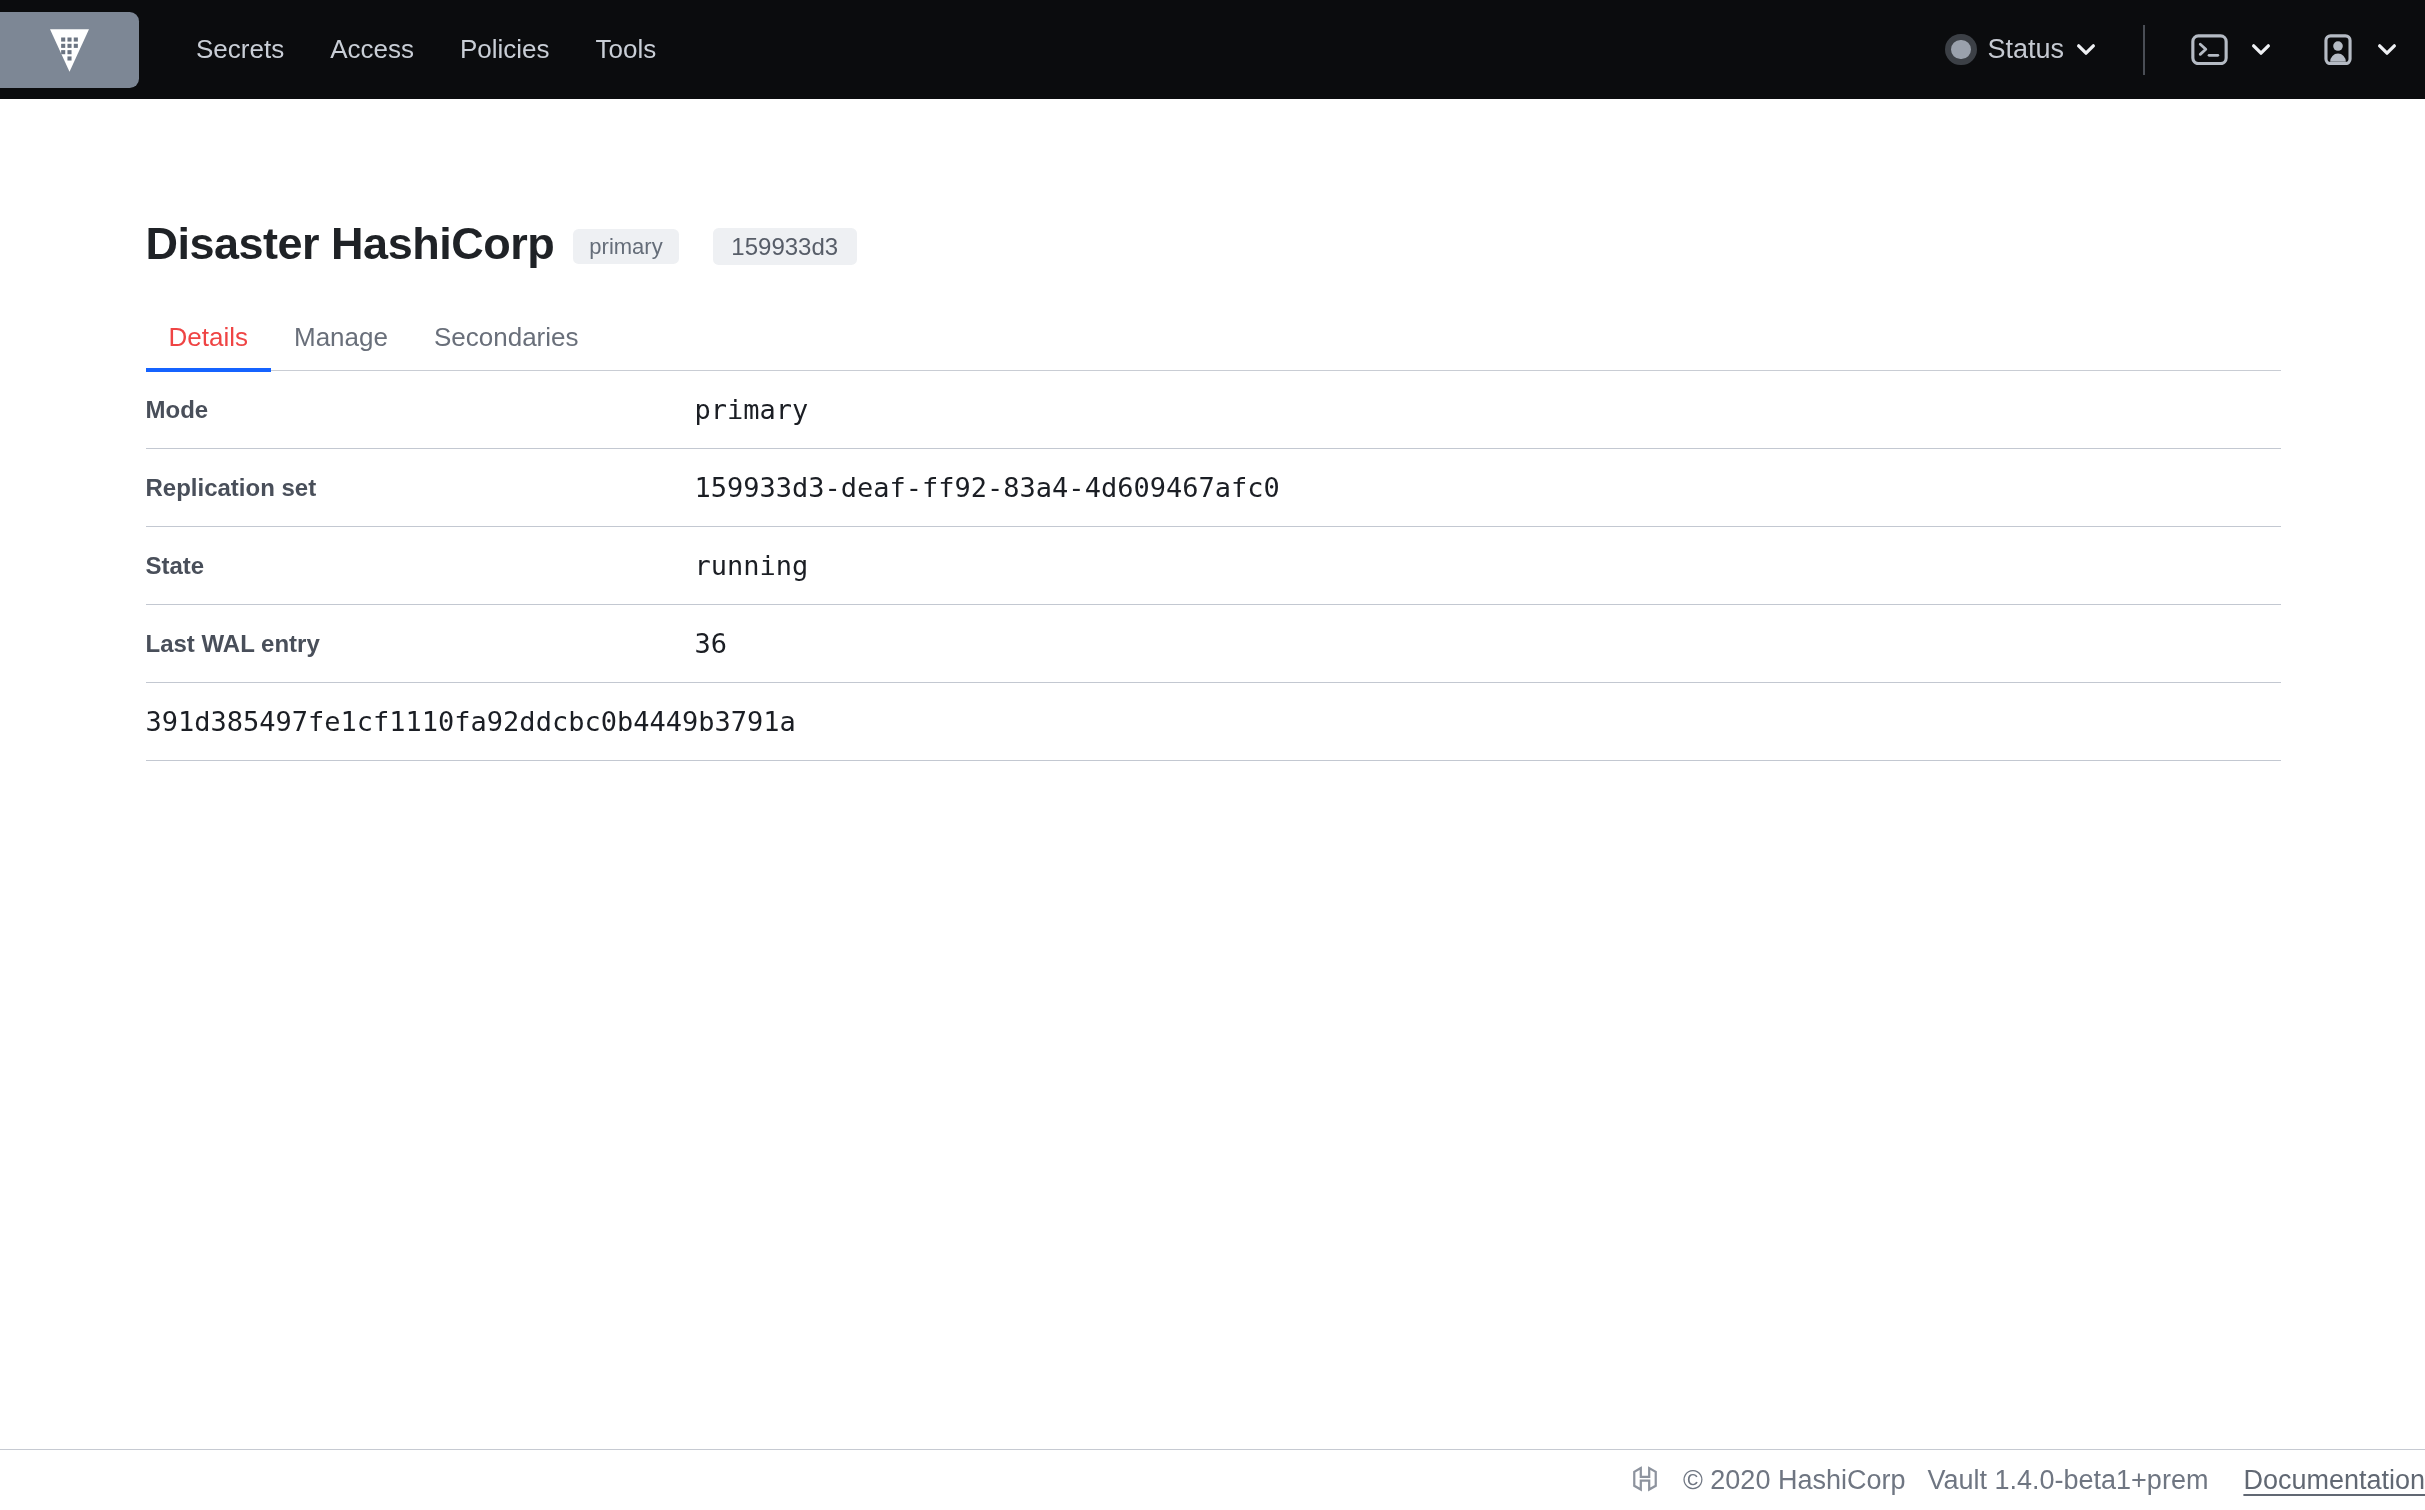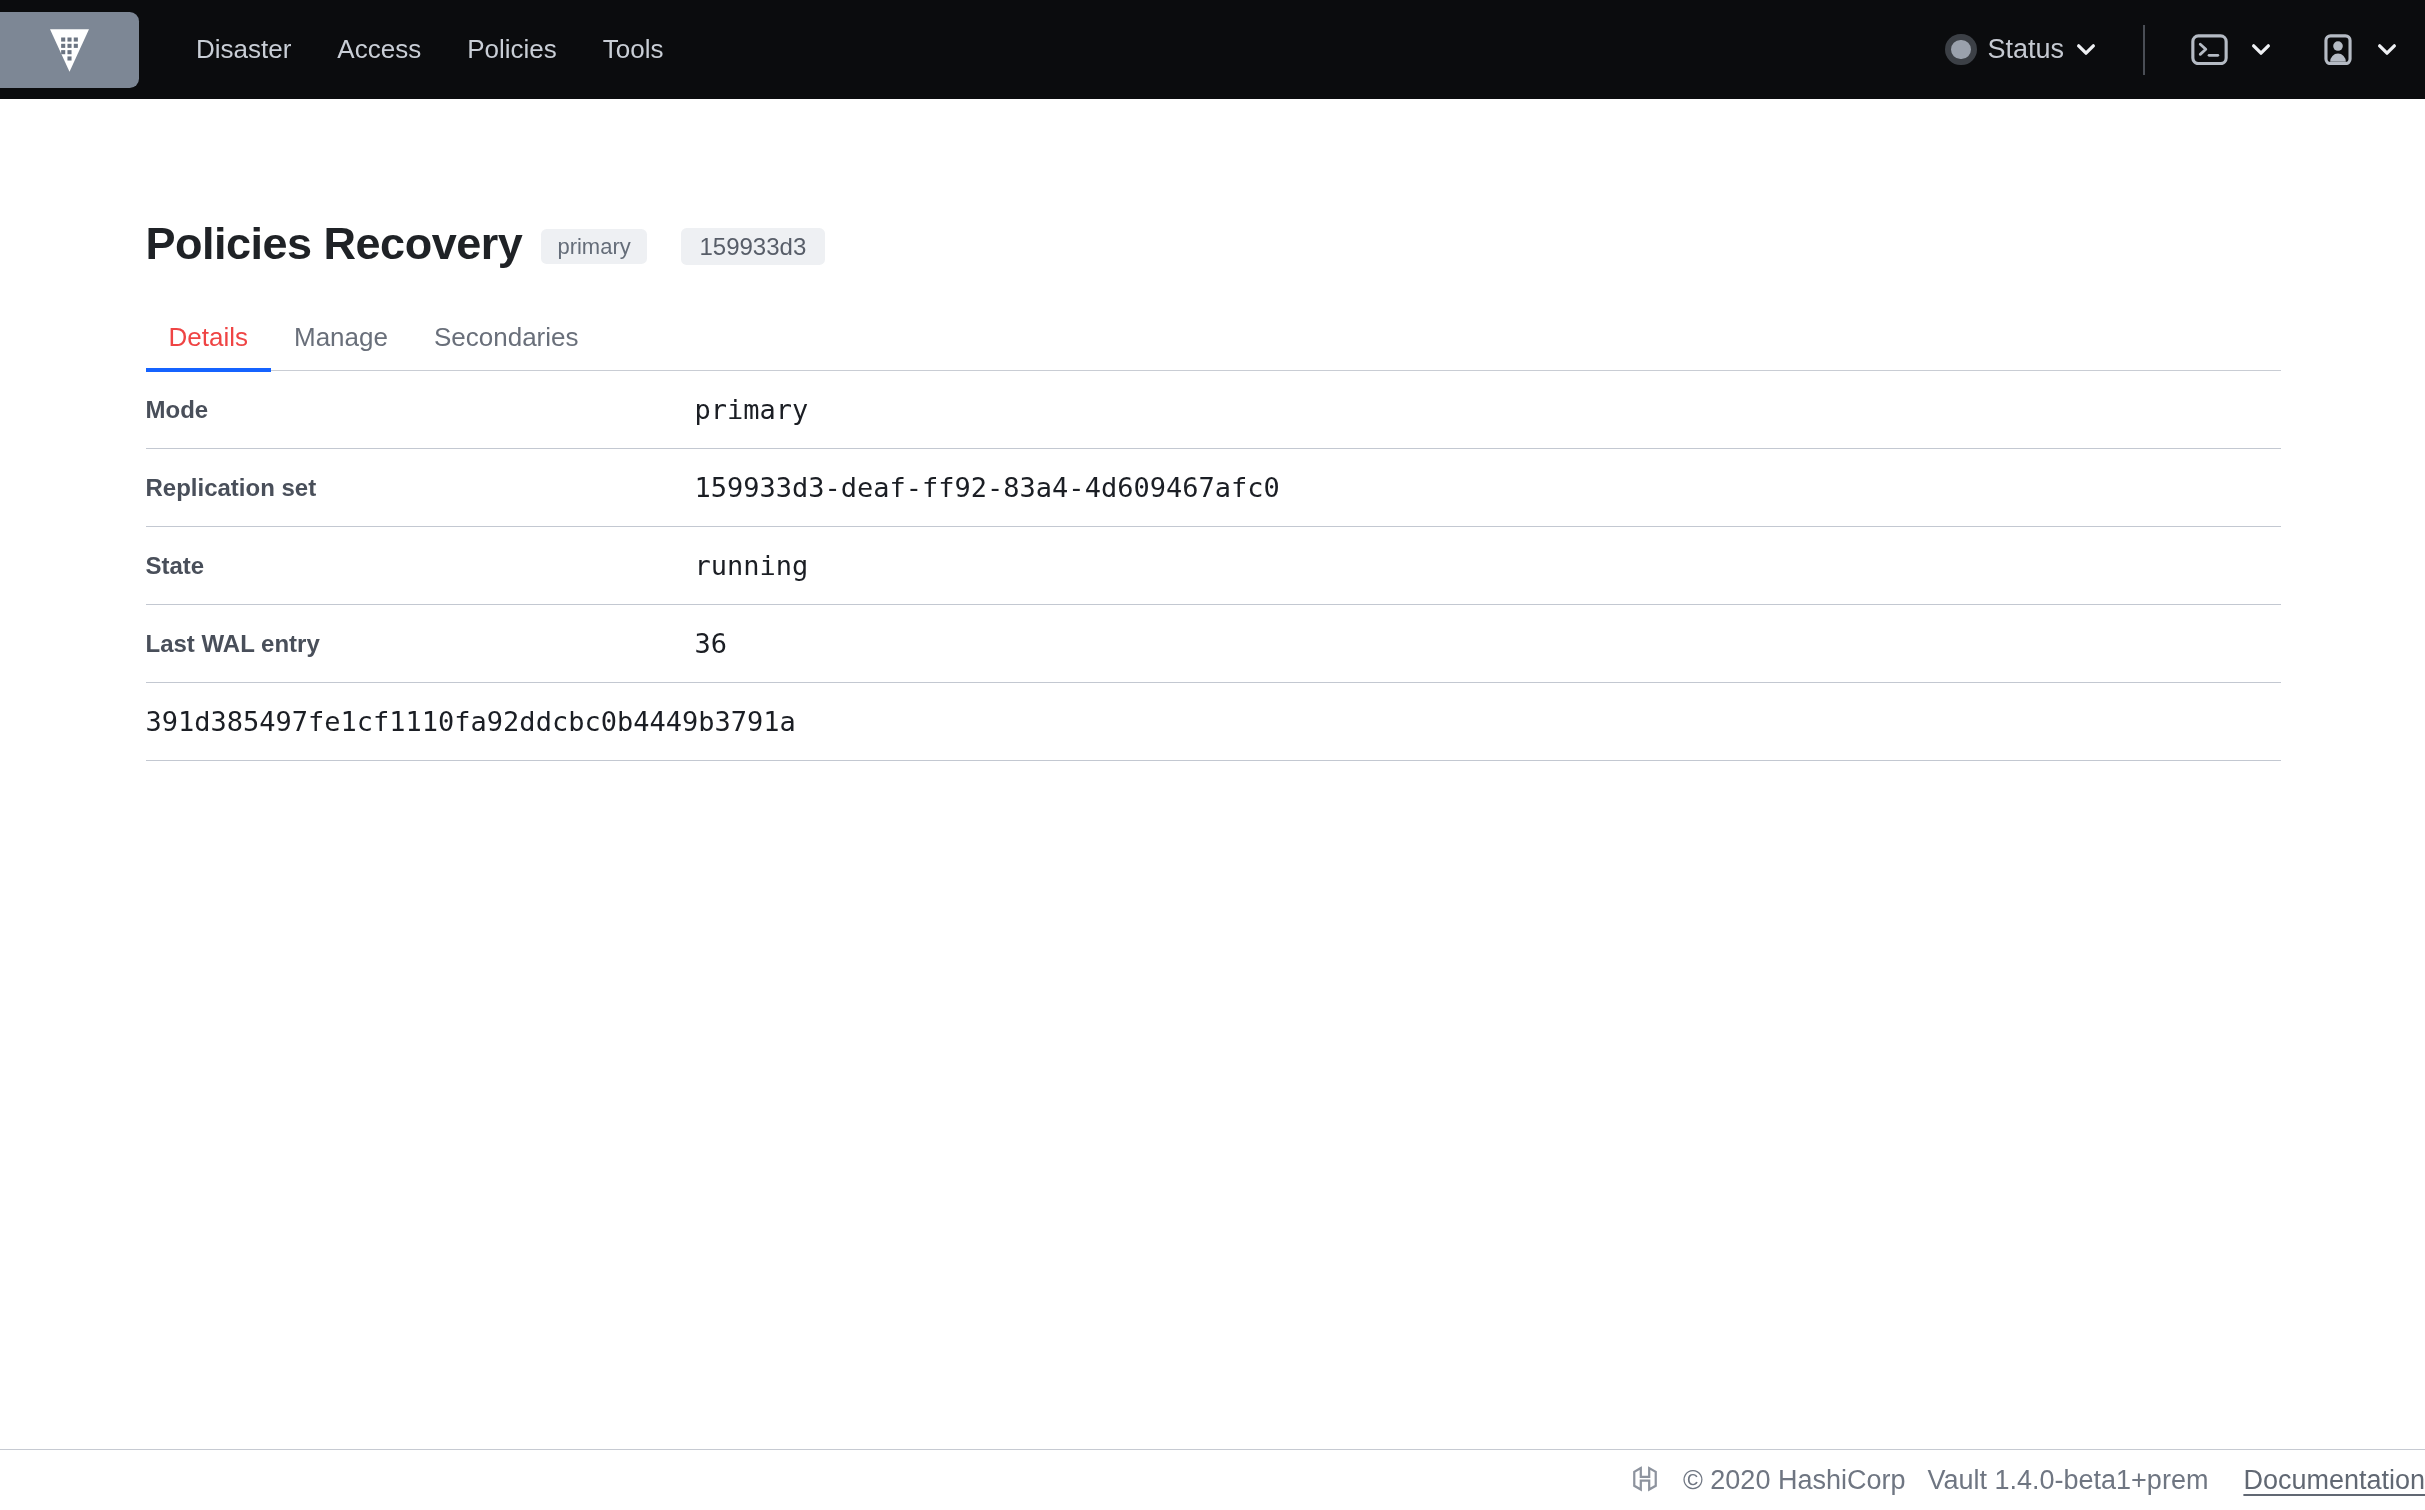--- a/index.html
+++ b/index.html
@@ -173,21 +173,21 @@
         <rect x="18.8" y="15.8" width="4.4" height="4.4"></rect>
         <rect x="25.6" y="15.8" width="4.4" height="4.4"></rect>
         <rect x="12" y="22.6" width="4.4" height="4.4"></rect>
         <rect x="18.8" y="22.6" width="4.4" height="4.4"></rect>
         <rect x="18.8" y="29.4" width="4.4" height="4.4"></rect>
       </g>
     </svg>
   </a>
 
   <nav class="nav-links">
-    <a class="nav-link">Disaster</a>
+    <a class="nav-link">Secrets</a>
     <a class="nav-link">Access</a>
     <a class="nav-link">Policies</a>
     <a class="nav-link">Tools</a>
   </nav>
 
   <div class="nav-right">
     <div class="status-menu">
       <span class="status-dot"></span>
       <span class="status-label">Status</span>
       <svg class="chev" width="22" height="15" viewBox="0 0 24 16">
@@ -217,21 +217,21 @@
       <svg class="chev" width="22" height="15" viewBox="0 0 24 16">
         <path d="M4 4 L12 12 L20 4" fill="none" stroke="#eef0f3" stroke-width="3.6" stroke-linecap="round" stroke-linejoin="round"></path>
       </svg>
     </div>
   </div>
 </header>
 
 <main>
   <div class="container">
     <div class="page-header">
-      <h1 class="page-title">Policies Recovery</h1>
+      <h1 class="page-title">Disaster HashiCorp</h1>
       <span class="badge">primary</span>
       <span class="badge badge-id">159933d3</span>
     </div>
 
     <div class="tabs">
       <a class="tab active">Details</a>
       <a class="tab">Manage</a>
       <a class="tab">Secondaries</a>
     </div>
 

